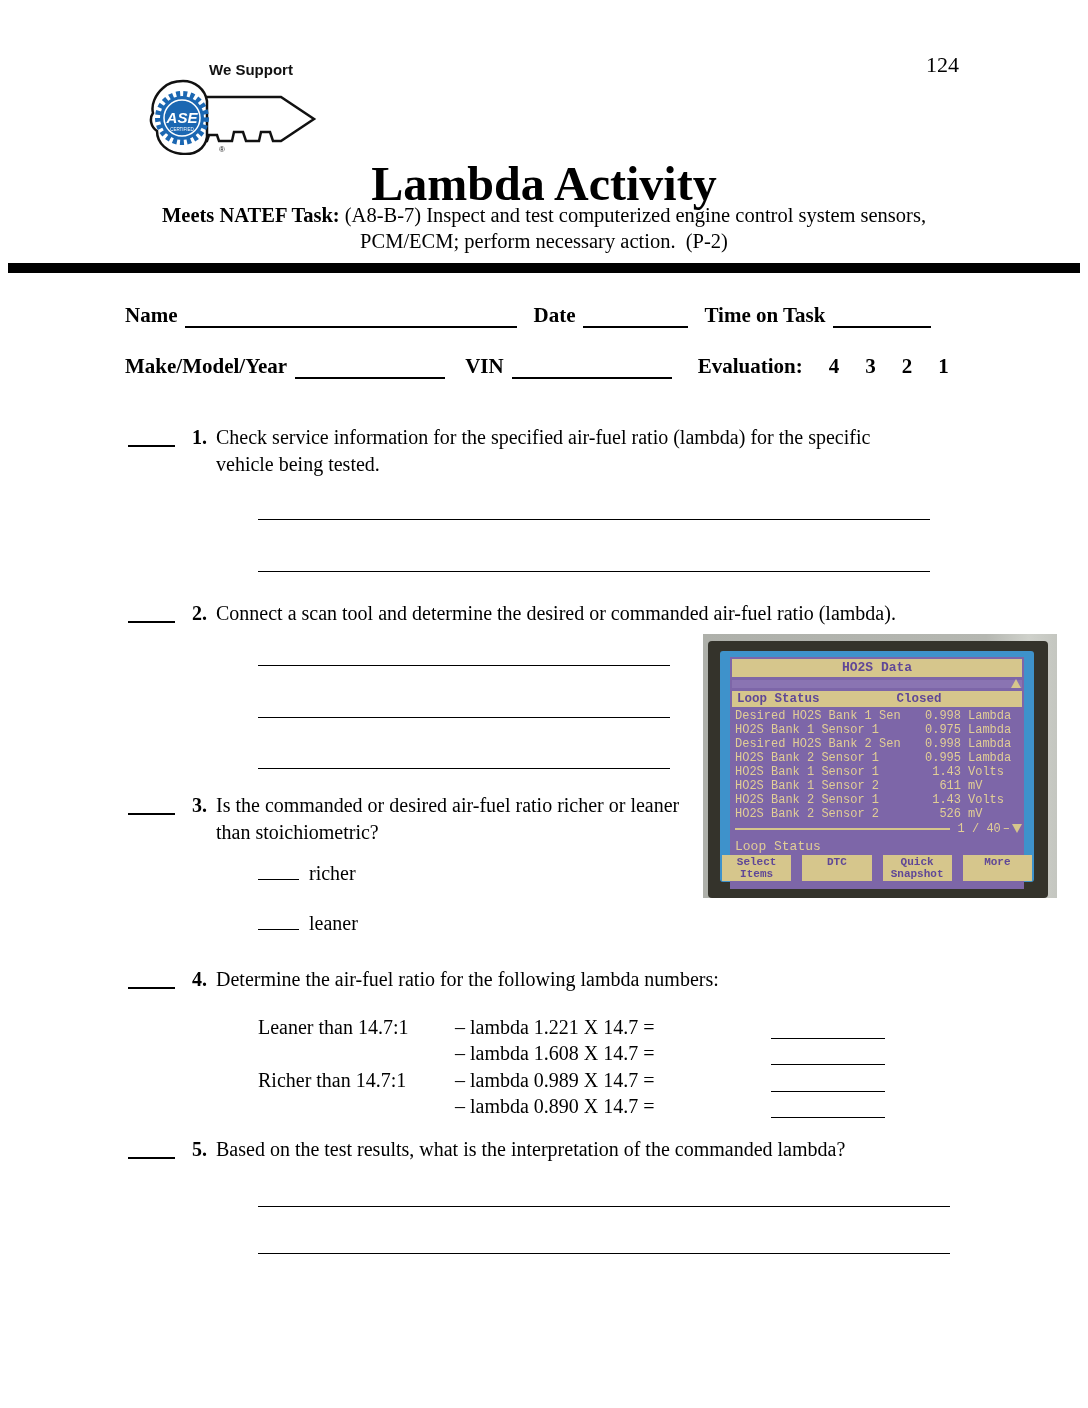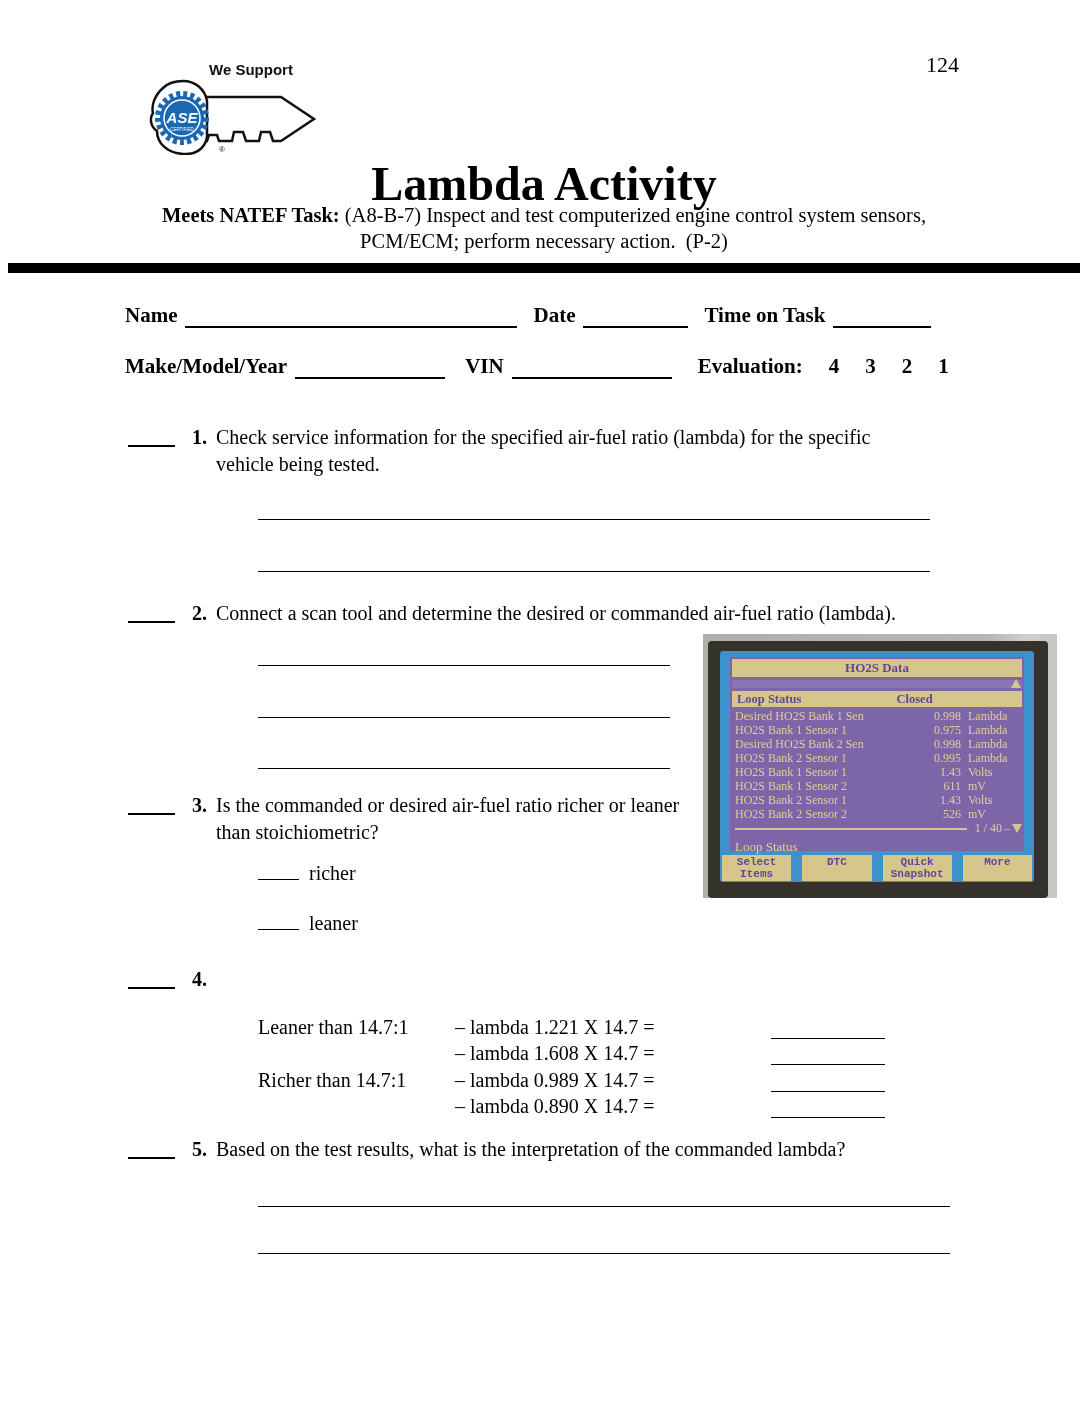--- a/index.html
+++ b/index.html
@@ -62,22 +62,22 @@
   .q4row{display:flex;align-items:flex-end;height:26.5px;}
   .q4label{width:197px;flex:none;margin-top:28px;}
   .q4formula{width:316px;flex:none;}
   .q4blank{width:114px;height:22px;border-bottom:1.5px solid #000;flex:none;}
 
   
   .photo{position:absolute;left:703px;top:634px;width:354px;height:264px;
          background:linear-gradient(90deg,#aeb0aa 0%,var(--photo_gray) 80%,#cfd1cb 92%,#c4c6c0 100%);}
   .device{position:absolute;left:5px;top:7px;right:9px;bottom:0;background:var(--device_dark);border-radius:4px;}
   .bezel{position:absolute;left:12px;top:10px;right:14px;bottom:16px;background:var(--bezel_blue);border-radius:3px;}
-  .screen{position:absolute;left:10px;top:6px;right:10px;height:194px;background:var(--screen_purple);
-          font-family:Liberation Serif, serif;}
+  .screen{position:absolute;left:10px;top:6px;right:10px;height:232px;background:var(--screen_purple);
+          font-family:Liberation Mono, monospace;}
   .st-title{margin:2px 2px 0;height:18px;line-height:18px;background:var(--screen_tan);
             color:var(--screen_title);font-weight:bold;text-align:center;font-size:13px;}
   .st-scroll{margin:3px 2px 0;height:8px;background:#8a74b2;position:relative;border-bottom:1px solid #6951922;}
   .tri-up{position:absolute;right:1px;top:-1px;width:0;height:0;
           border-left:5px solid transparent;border-right:5px solid transparent;
           border-bottom:9px solid var(--screen_tan);}
   .st-head{margin:3px 2px 0;height:16px;line-height:16px;background:var(--screen_tan);
            color:var(--screen_title);font-weight:bold;display:flex;font-size:12.5px;}
   .shp{flex:0 0 55%;padding-left:5px;}
   .shv{flex:1;}
@@ -239,20 +239,21 @@
     <span class="gradeblank"></span>
     <span class="qnum">3.</span>
     <span class="qtext">Is the commanded or desired air-fuel ratio richer or leaner than stoichiometric?</span>
   </div>
   <div class="opt" id="opt-richer"><span class="optblank"></span><span>richer</span></div>
   <div class="opt" id="opt-leaner"><span class="optblank"></span><span>leaner</span></div>
 
   <div class="q" id="q4">
     <span class="gradeblank"></span>
     <span class="qnum">4.</span>
+    <span class="qtext">Determine the air-fuel ratio for the following lambda numbers:</span>
   </div>
   <div class="q4table">
     <div class="q4row">
         <span class="q4label">Leaner than 14.7:1</span>
         <span class="q4formula">– lambda 1.221 X 14.7 =</span>
         <span class="q4blank"></span>
       </div>
     <div class="q4row">
         <span class="q4label"></span>
         <span class="q4formula">– lambda 1.608 X 14.7 =</span>

